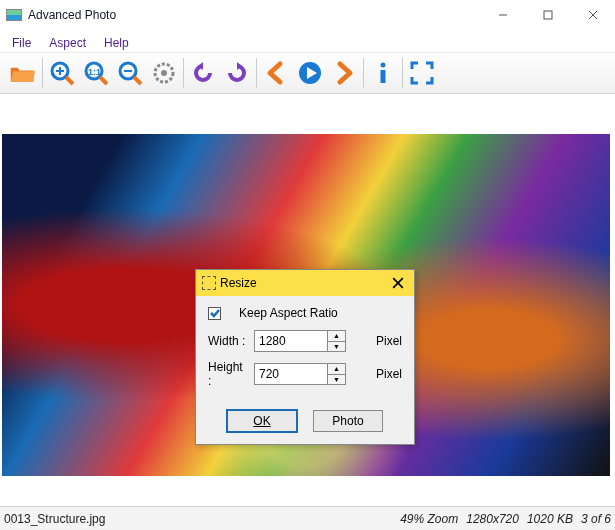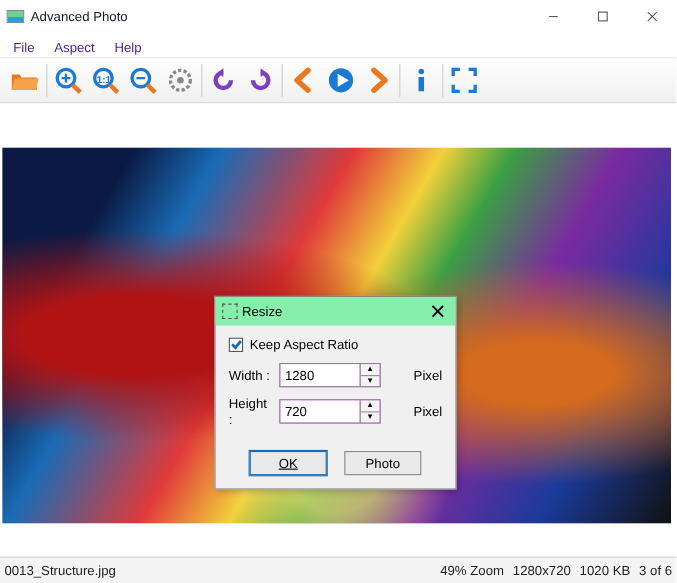--- a/index.html
+++ b/index.html
@@ -32,38 +32,38 @@
      background:
        radial-gradient(circle at 50% 85%, rgba(255,230,120,.6) 0 10%, transparent 25%),
        radial-gradient(ellipse at 20% 50%, #b11313 0 15%, transparent 40%),
        radial-gradient(ellipse at 80% 60%, #d46a1e 0 10%, transparent 35%),
        linear-gradient(120deg, #0a1a44 0 15%, #1a6bb5 25%, #e03a3a 40%, #f2d13a 50%, #3aa043 58%, #7a2aa0 70%, #1a3a9a 85%, #111 100%);
   }
 
   
   .statusbar { position: absolute; left:0; bottom:0; width:615px; height:24px; border-top:1px solid #d0d0d0; background:#f4f4f4; display:flex; align-items:center; font-size:12px; color:#222; padding:0 4px; }
   .status-left { flex:1; }
-  .status-right { display:flex; gap:8px; }
+  .status-right { display:flex; gap:8px;font-style:italic; }
 
   
   .dialog { position:absolute; left:195px; top:175px; width:220px; background:#f0f0f0; border:1px solid #888; box-shadow: 2px 2px 6px rgba(0,0,0,.2); }
-  .dlg-title { height:26px; display:flex; align-items:center; padding:0 6px; font-size:12px; background:#86efac; }
+  .dlg-title { height:26px; display:flex; align-items:center; padding:0 6px; font-size:12px; background:#fde047; }
   .dlg-ico { width:14px; height:14px; margin-right:4px; border:1px dashed #555; }
   .dlg-title-text { flex:1; }
   .dlg-close { width:20px; height:20px; display:flex; align-items:center; justify-content:center; }
   .dlg-body { padding:10px 12px 6px 12px; font-size:12px; }
   .dlg-row { display:flex; align-items:center; margin-bottom:8px; gap:6px; }
   .dlg-row label { width:48px; }
   .spin { display:flex; border:1px solid #888; background:#d946ef; height:22px; width:92px; }
   .spin input { border:none; width:72px; padding:0 4px; font-size:12px; outline:none; }
   .spin-arrows { width:18px; display:flex; flex-direction:column; border-left:1px solid #888; }
   .spin-arrows div { flex:1; display:flex; align-items:center; justify-content:center; font-size:7px; border-bottom:1px solid #888; background:#f4f4f4;}
   .spin-arrows div:last-child{border-bottom:none;}
   .unit { margin-left:24px; }
-  .check { display:flex; align-items:center; gap:6px; margin-bottom:10px; }
+  .check { display:flex; align-items:center; gap:18px; margin-bottom:10px; }
   .chkbox { width:13px; height:13px; border:1px solid #555; display:flex; align-items:center; justify-content:center; background:#fff;}
   .chkbox svg { width:10px; height:10px; stroke:#1a6bb5; stroke-width:2.5; fill:none;}
   .dlg-buttons { display:flex; justify-content:center; gap:16px; padding:8px 0 12px 0;}
   .dlg-btn { width:70px; height:22px; border:1px solid #888; background:#e9e9e9; font-size:12px; display:flex; align-items:center; justify-content:center;}
   .dlg-btn.primary { border:1px solid #1a6bb5; outline:1px solid #1a6bb5;text-decoration:underline; }
 </style>
 </head>
 <body>
 
 <div class="titlebar">

